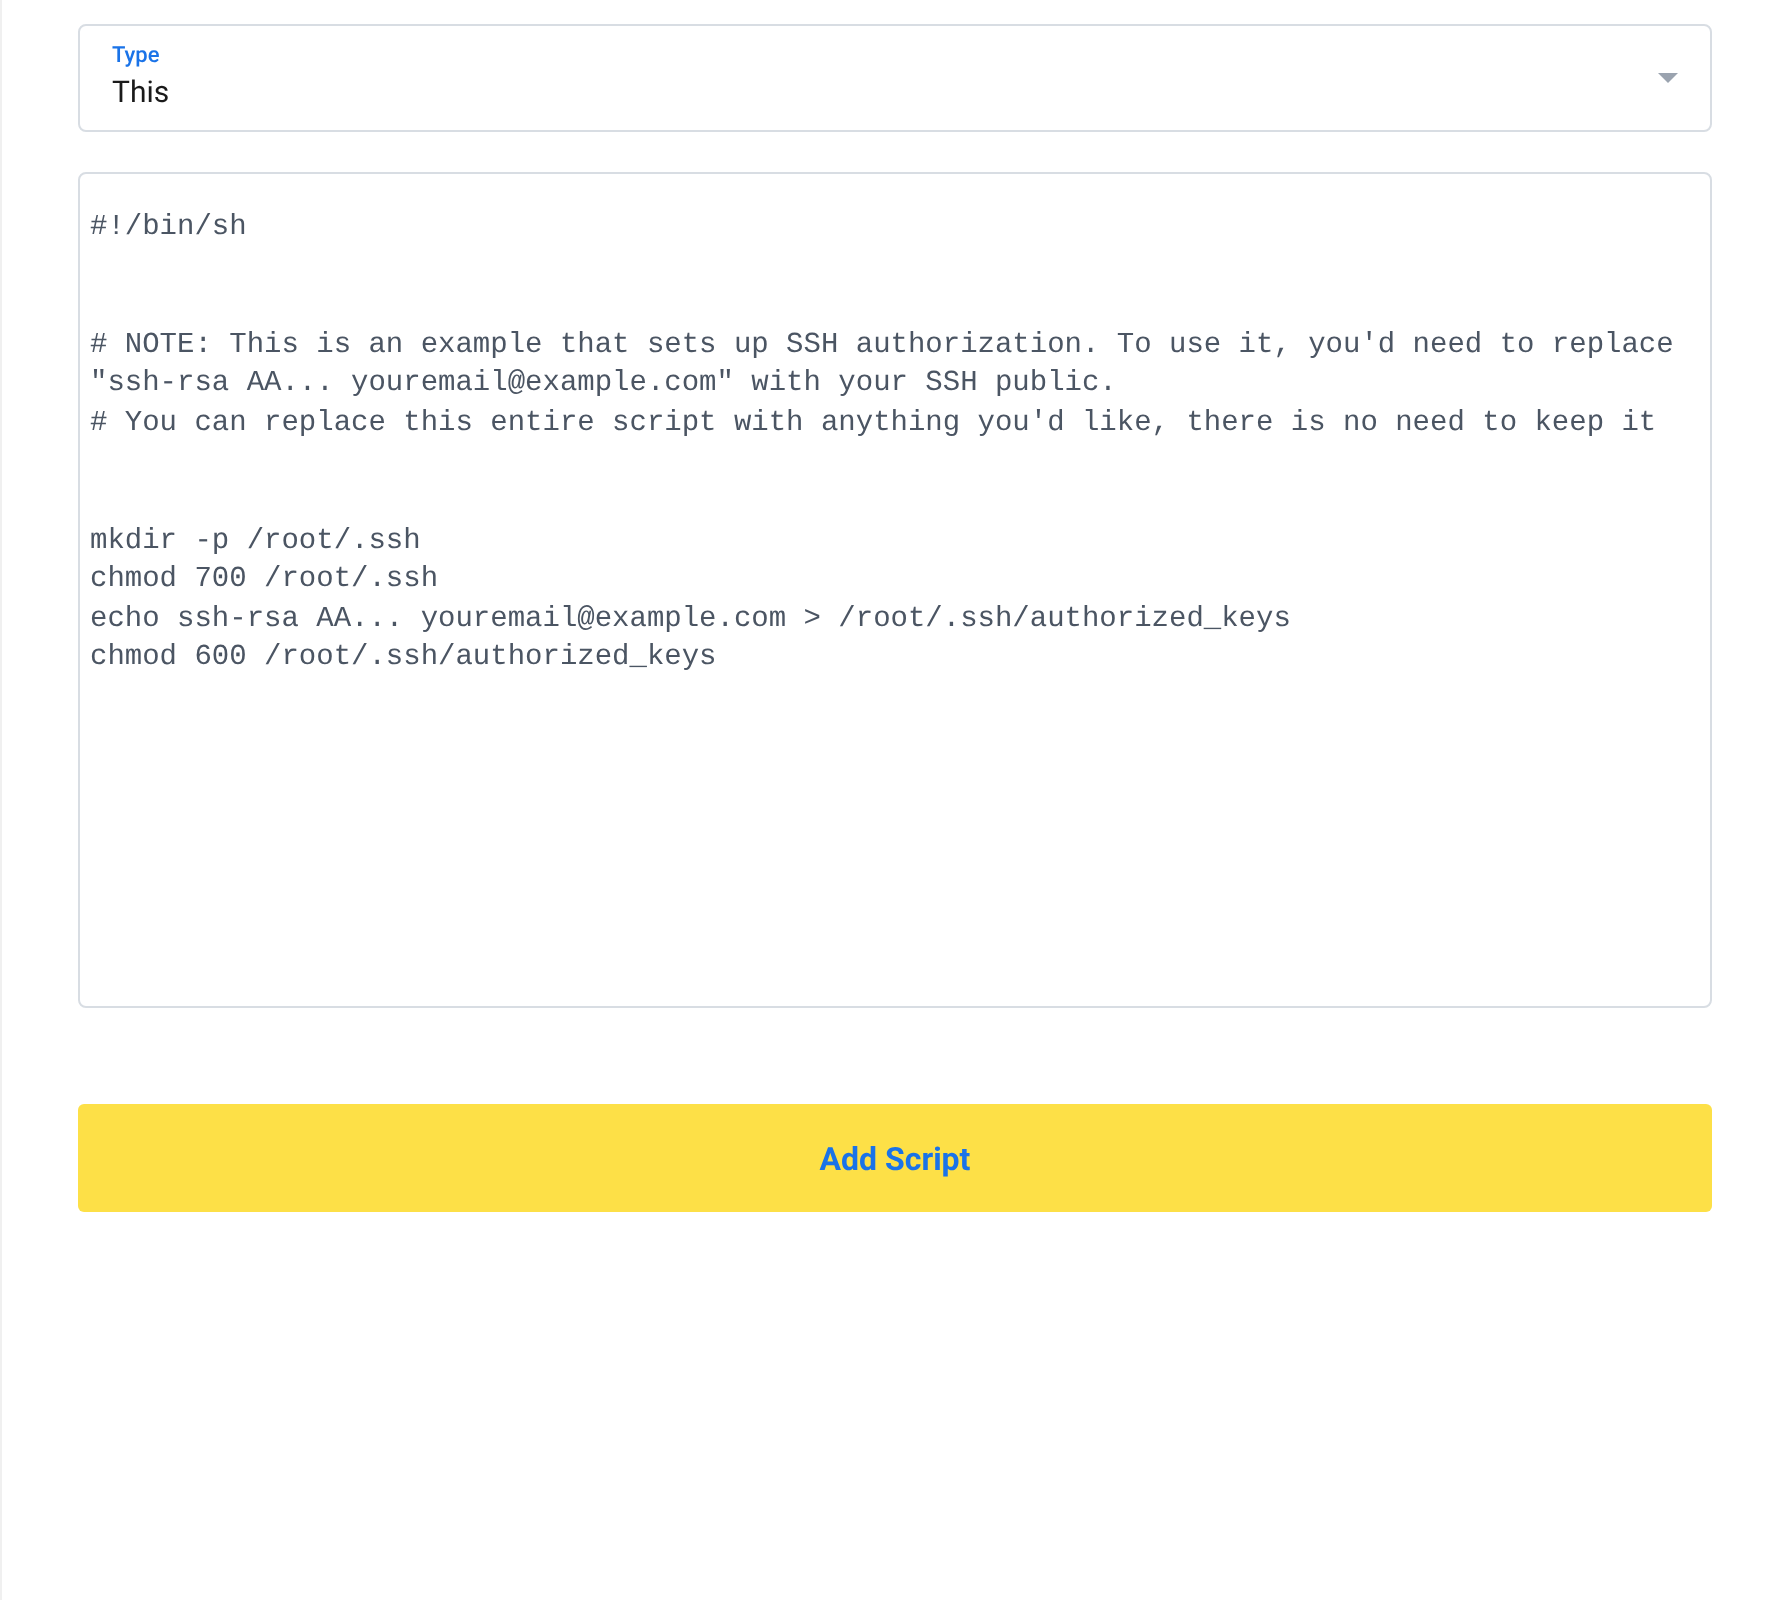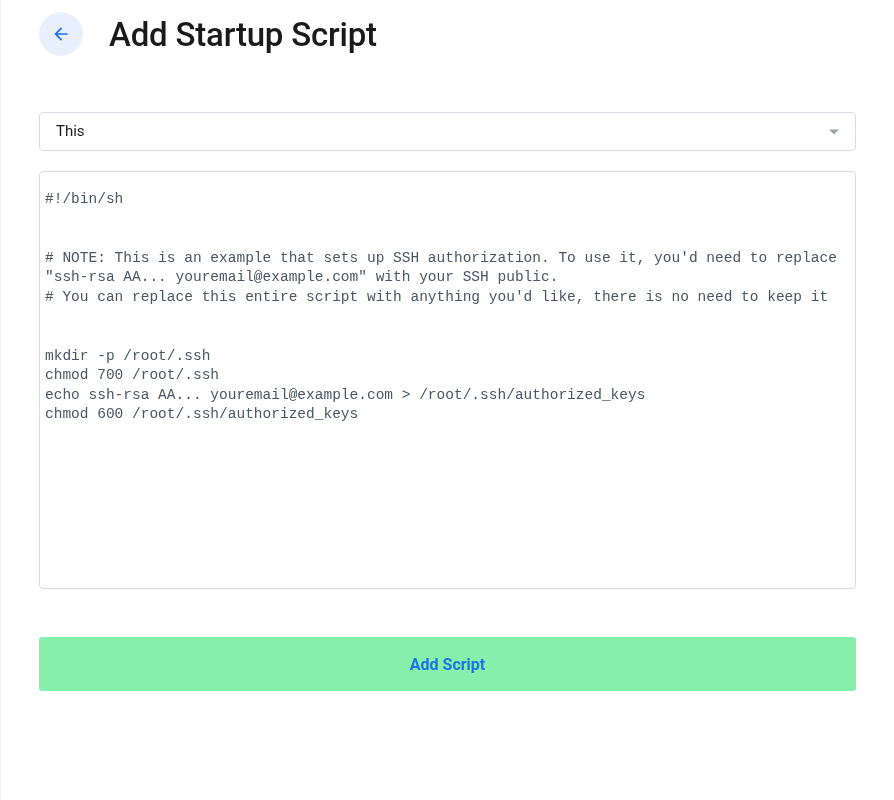--- a/index.html
+++ b/index.html
@@ -106,46 +106,39 @@
       color: #4b5563;
       resize: none;
       outline: none;
       white-space: pre-wrap;
       word-wrap: break-word;
     }
     .submit-btn {
       width: 100%;
       height: 54px;
       border: none;
-      background: #86efac;
+      background: #fde047;
       color: #1a73e8;
       font-size: 16px;
       font-weight: 700;
       border-radius: 3px;
       cursor: pointer;
       margin-top: 24px;
       font-family: inherit;
     }
   </style>
 </head>
 <body>
 
 <div class="container">
-  <div class="header">
-    <button class="back-btn">
-      <svg viewBox="0 0 24 24">
-        <path d="M20 11H7.83l5.59-5.59L12 4l-8 8 8 8 1.41-1.41L7.83 13H20v-2z"></path>
-      </svg>
-    </button>
-    <h1 class="page-title">Add Startup Script</h1>
-  </div>
 
 
   <div class="field">
     <div class="select-wrap">
+      <span class="select-label">Type</span>
       <span class="select-value">This</span>
       <span class="select-caret"></span>
     </div>
   </div>
 
   <div class="field">
     <textarea class="script-area" style="">#!/bin/sh
 
 
 # NOTE: This is an example that sets up SSH authorization. To use it, you'd need to replace "ssh-rsa AA... youremail@example.com" with your SSH public.

